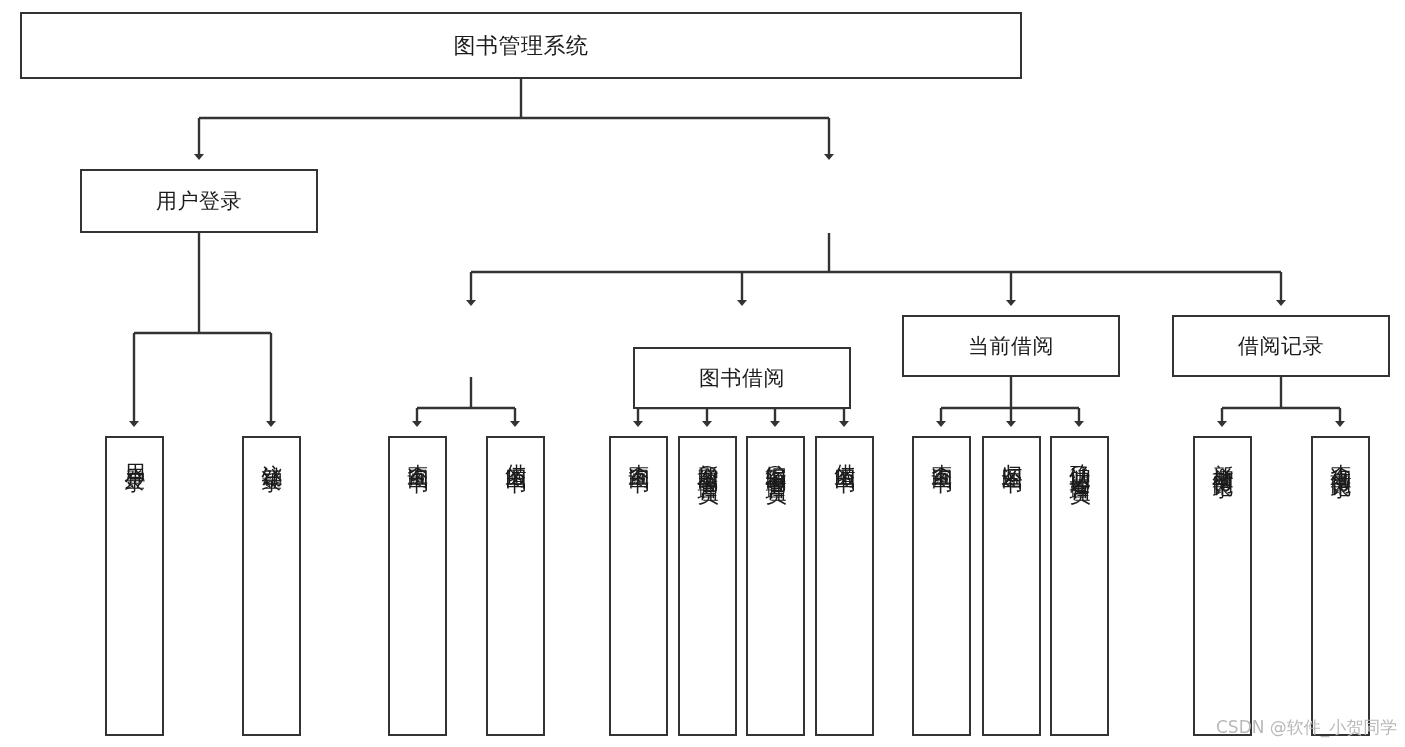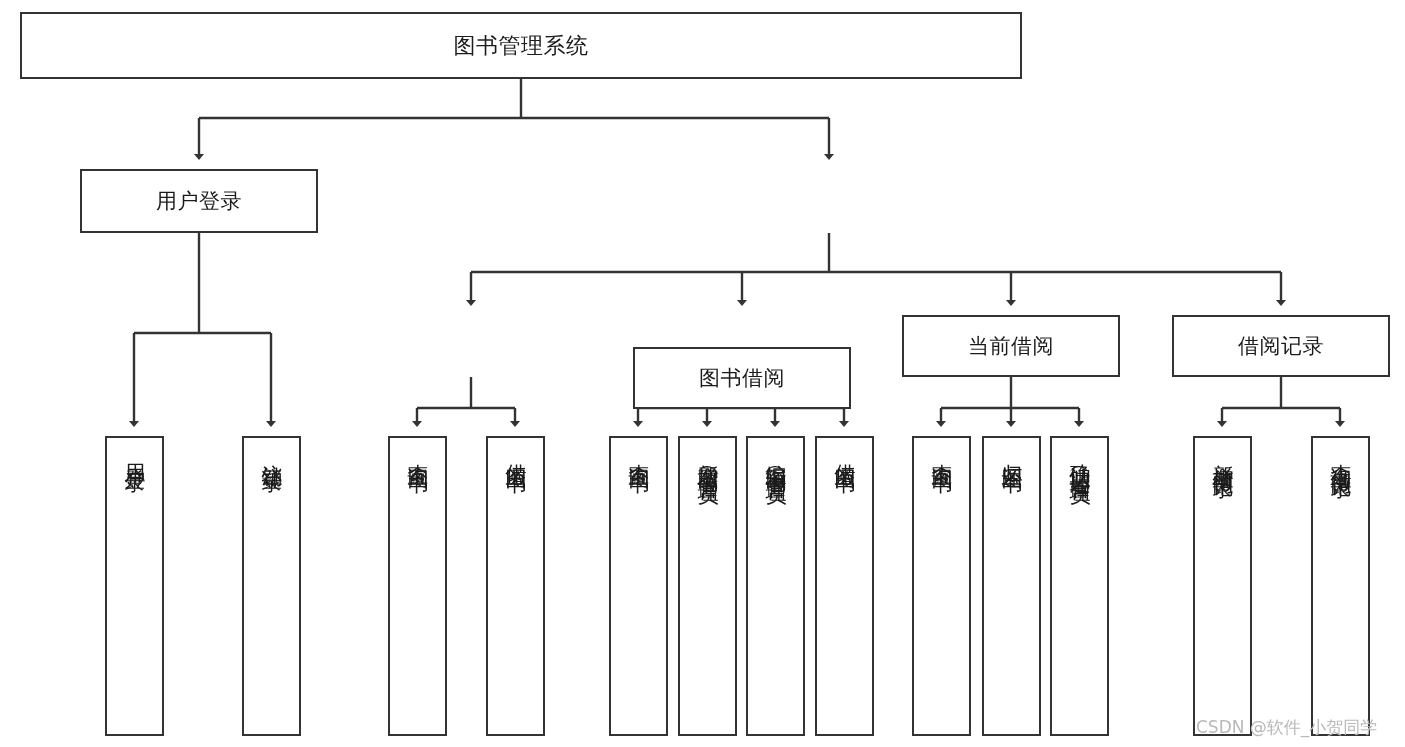--- a/index.html
+++ b/index.html
@@ -61,20 +61,21 @@
   }
   .watermark {
     position: absolute;
     left: 1196px;
     top: 716px;
     font-size: 17px;
     color: #b9b9b9;
     white-space: nowrap;
     z-index: 3;
     font-family: "DejaVu Sans", "Liberation Sans", sans-serif;
+    padding-left: 20px;
   }
 </style>
 </head>
 <body>
 
 <div id="canvas">
 
   <svg id="edges" viewBox="0 0 1405 747">
     <defs>
       <marker id="arrow" markerWidth="10" markerHeight="10" refX="3" refY="5" orient="auto" markerUnits="userSpaceOnUse">

